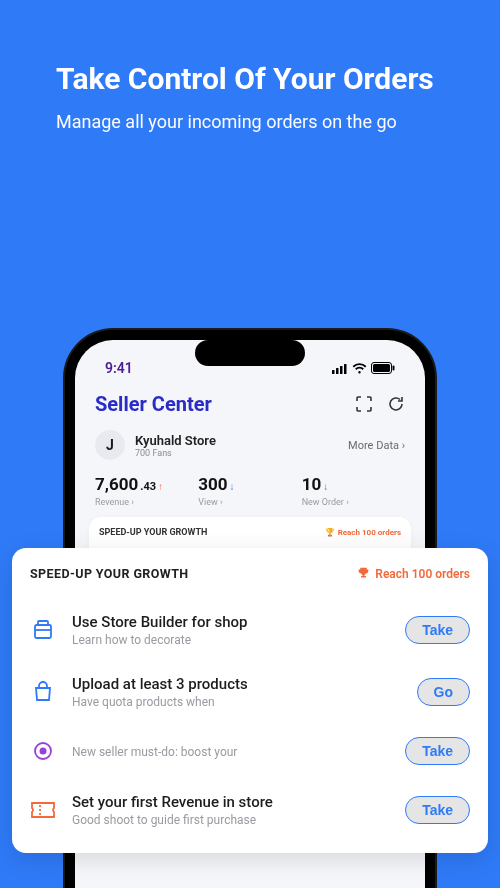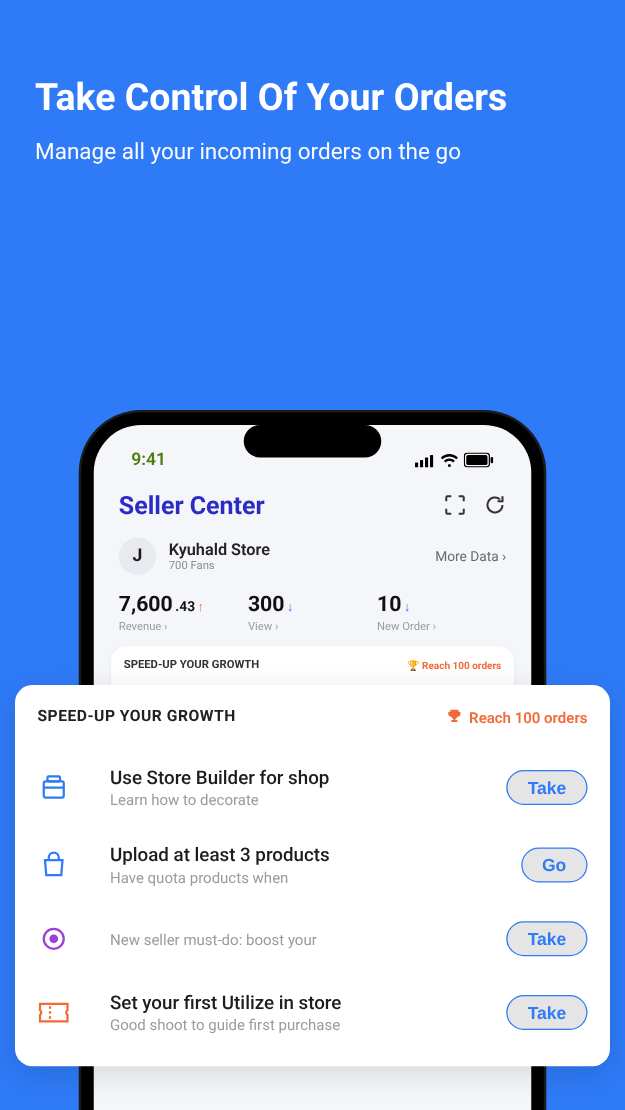--- a/index.html
+++ b/index.html
@@ -3,21 +3,21 @@
 <meta charset="utf-8">
 <style>
   * { box-sizing: border-box; margin: 0; padding: 0; }
   body {
     width: 500px; height: 888px;
     font-family: -apple-system, BlinkMacSystemFont, "Segoe UI", Roboto, sans-serif;
     background: #2f7af7;
     overflow: hidden;
     position: relative;
   }
-  .hero { padding: 60px 36px 0 28px; color: #fff; }
+  .hero { padding: 60px 36px 0 56px; color: #fff; }
   .hero h1 { font-size: 30px; font-weight: 700; line-height: 1.25; margin-bottom: 12px;}
   .hero p { font-size: 18px; font-weight: 400; line-height: 1.35; opacity: .98; }
 
   
   .phone {
     position: absolute;
     left: 50%; transform: translateX(-50%);
     top: 330px;
     width: 370px; height: 700px;
     background: #000;
@@ -33,21 +33,21 @@
     overflow: hidden;
     padding: 16px 18px;
   }
   .notch {
     position: absolute; top: 10px; left: 50%; transform: translateX(-50%);
     width: 110px; height: 26px; background: #000; border-radius: 14px;
     z-index: 5;
   }
   .statusbar {
     display: flex; justify-content: space-between; align-items: center;
-    font-size: 14px; font-weight: 600; color: #4d7c0f;
+    font-size: 14px; font-weight: 600; color: #4c1d95;
     padding: 4px 12px 10px;
   }
   .status-icons { display: flex; gap: 4px; align-items: center; }
   .sc-head {
     display: flex; justify-content: space-between; align-items: center;
     padding: 6px 2px 10px;
   }
   .sc-title { color: #2b2cc5; font-size: 20px; font-weight: 700; }
   .sc-actions { display: flex; gap: 14px; }
   .sc-actions .ico { width: 18px; height: 18px; color: #333; }
@@ -83,21 +83,21 @@
     box-shadow: 0 6px 24px rgba(0,0,0,.12);
     padding: 18px 18px 20px;
   }
   .card-head {
     display: flex; justify-content: space-between; align-items: center;
     margin-bottom: 18px;
   }
   .card-title { font-size: 12.5px; font-weight: 700; letter-spacing: .4px; color: #222; }
   .reach { display: flex; align-items: center; gap: 5px; color: #f26a39; font-size: 12px; font-weight: 600; }
   .task {
-    display: flex; align-items: center; gap: 32px;
+    display: flex; align-items: center; gap: 16px;
     padding: 14px 0;
   }
   .task:last-child{ padding-bottom:6px;}
   .task-ico {
     width: 26px; height: 26px;
     display: flex; align-items: center; justify-content: center;
     flex-shrink: 0;
   }
   .task-body { flex: 1; min-width: 0; }
   .task-title { font-size: 15px; font-weight: 500; color: #1d1d1f; }
@@ -288,19 +288,19 @@
         <button class="pill">Take</button>
       </div>
       <div class="task">
         <div class="task-ico">
           <svg width="26" height="20" viewBox="0 0 26 20" fill="none" stroke="#f26a39" stroke-width="1.8">
             <path d="M2 3h22v5a2.5 2.5 0 000 4v5H2v-5a2.5 2.5 0 000-4V3z"></path>
             <line x1="10" y1="5" x2="10" y2="15" stroke-dasharray="2 2"></line>
           </svg>
         </div>
         <div class="task-body">
-          <div class="task-title">Set your first Utilize in store</div>
+          <div class="task-title">Set your first Revenue in store</div>
           <div class="task-sub">Good shoot to guide first purchase</div>
         </div>
         <button class="pill">Take</button>
       </div>
     </div>
 </div>
 
 </body></html>

